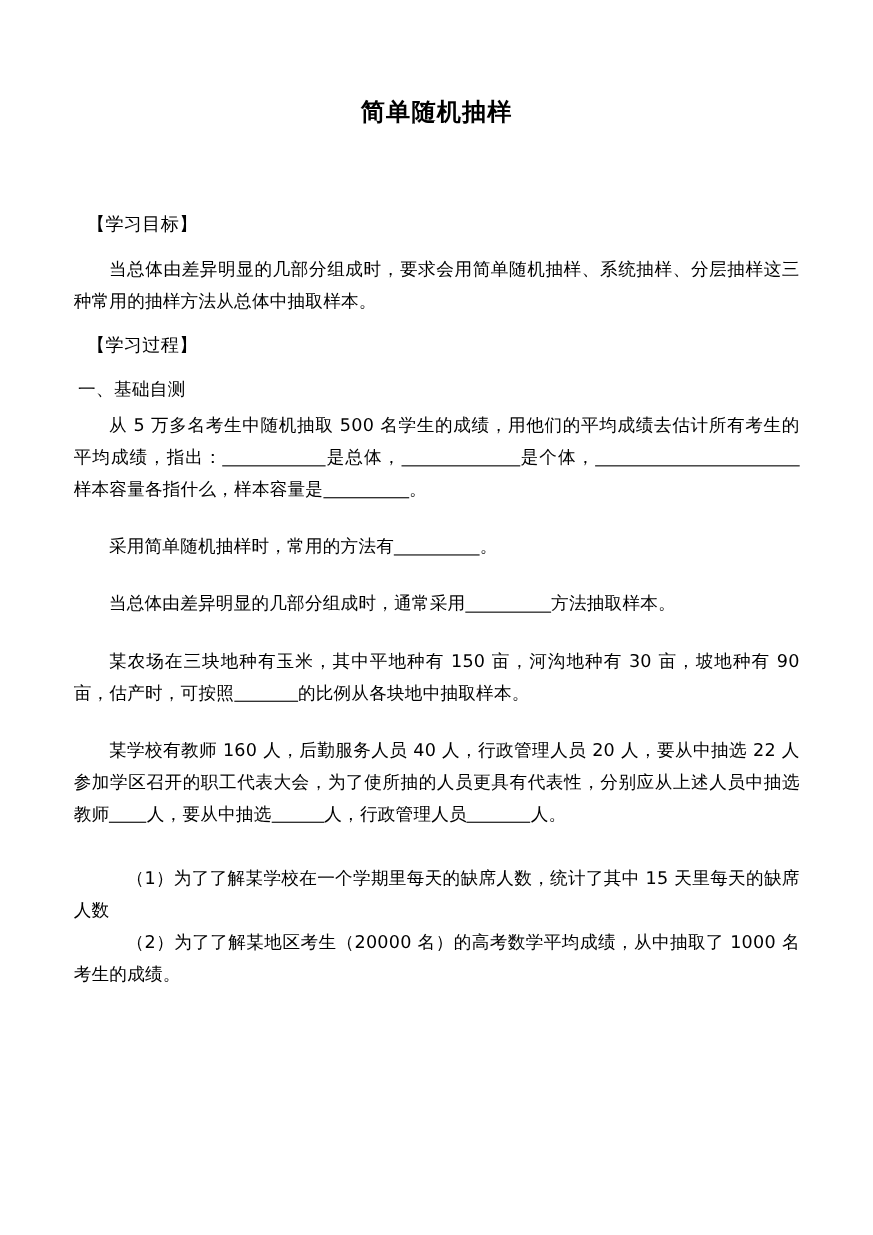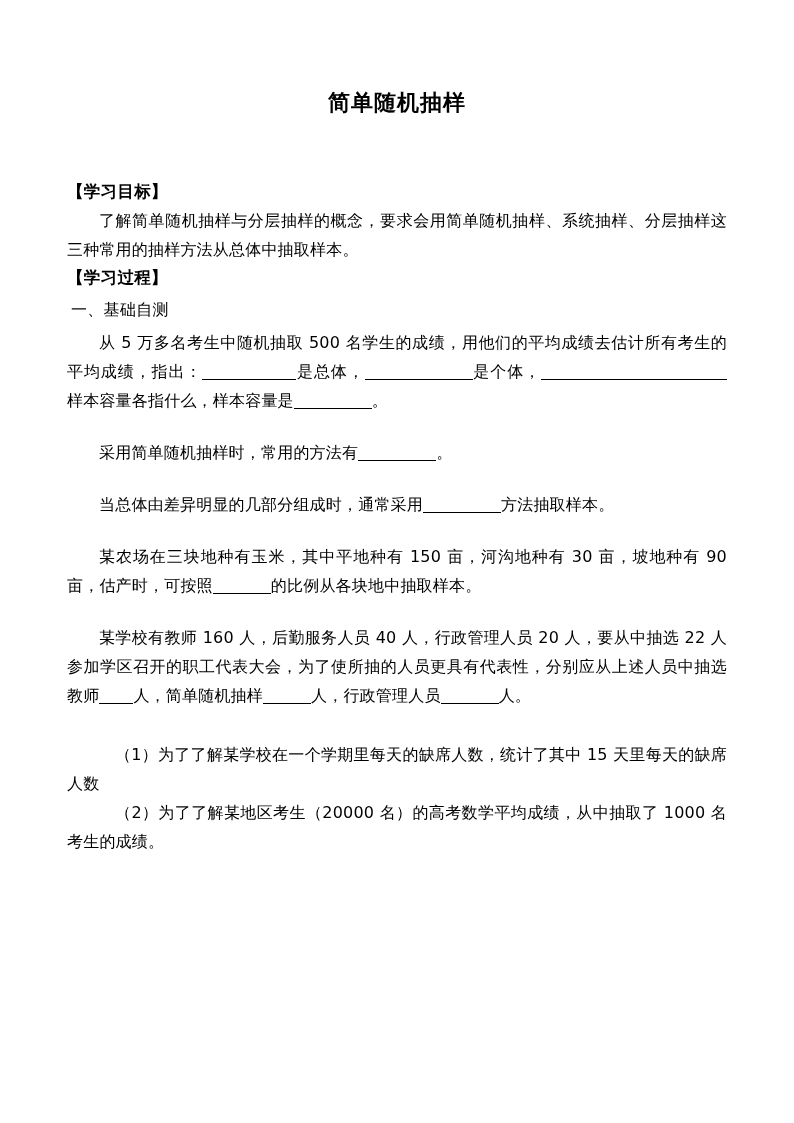--- a/index.html
+++ b/index.html
@@ -28,23 +28,23 @@
     text-align: center;
     font-size: 22px;
     font-weight: bold;
     letter-spacing: 1px;
     margin: 0;
     padding-top: 88px;
     line-height: 30px;
   }
   .section-head {
     font-size: 16.5px;
-    font-weight: bold;
+    font-weight: normal;
     line-height: 28px;
-    margin: 0;
+    margin: 12px;
     letter-spacing: 0.3px;
   }
   .sub-head {
     font-size: 16px;
     font-weight: normal;
     line-height: 28px;
     margin: 4px;
     letter-spacing: 0.3px;
   }
   .para {
@@ -86,21 +86,21 @@
 </head>
 <body>
 
 <div class="page">
 
   <h1 class="doc-title">简单随机抽样</h1>
 
   <div class="gap-objectives"></div>
 
   <div class="section-head">【学习目标】</div>
-  <div class="para indent-2">了解简单随机抽样与分层抽样的概念，要求会用简单随机抽样、系统抽样、分层抽样这三种常用的抽样方法从总体中抽取样本。</div>
+  <div class="para indent-2">当总体由差异明显的几部分组成时，要求会用简单随机抽样、系统抽样、分层抽样这三种常用的抽样方法从总体中抽取样本。</div>
 
   <div class="section-head">【学习过程】</div>
   <div class="sub-head">一、基础自测</div>
 
   <div class="para indent-2">
     <span>从 5 万多名考生中随机抽取 500 名学生的成绩，用他们的平均成绩去估计所有考生的平均成绩，指出：</span><span class="blank b-8"></span><span>是总体，</span><span class="blank b-9"></span><span>是个体，</span><span class="b-start"></span><span>样本容量各指什么，样本容量是</span><span class="blank b-7"></span><span>。</span>
   </div>
 
   <div class="gap-para"></div>
 
@@ -116,21 +116,21 @@
 
   <div class="gap-para"></div>
 
   <div class="para indent-2">
     <span>某农场在三块地种有玉米，其中平地种有 150 亩，河沟地种有 30 亩，坡地种有 90 亩，估产时，可按照</span><span class="blank b-5"></span><span>的比例从各块地中抽取样本。</span>
   </div>
 
   <div class="gap-para"></div>
 
   <div class="para indent-2">
-    <span>某学校有教师 160 人，后勤服务人员 40 人，行政管理人员 20 人，要从中抽选 22 人参加学区召开的职工代表大会，为了使所抽的人员更具有代表性，分别应从上述人员中抽选教师</span><span class="blank b-3"></span><span>人，简单随机抽样</span><span class="blank b-4"></span><span>人，行政管理人员</span><span class="blank b-5"></span><span>人。</span>
+    <span>某学校有教师 160 人，后勤服务人员 40 人，行政管理人员 20 人，要从中抽选 22 人参加学区召开的职工代表大会，为了使所抽的人员更具有代表性，分别应从上述人员中抽选教师</span><span class="blank b-3"></span><span>人，要从中抽选</span><span class="blank b-4"></span><span>人，行政管理人员</span><span class="blank b-5"></span><span>人。</span>
   </div>
 
   <div class="gap-check"></div>
 
   <div class="para indent-3">（1）为了了解某学校在一个学期里每天的缺席人数，统计了其中 15 天里每天的缺席人数</div>
   <div class="para indent-3">（2）为了了解某地区考生（20000 名）的高考数学平均成绩，从中抽取了 1000 名考生的成绩。</div>
 
 </div>
 
 </body></html>

